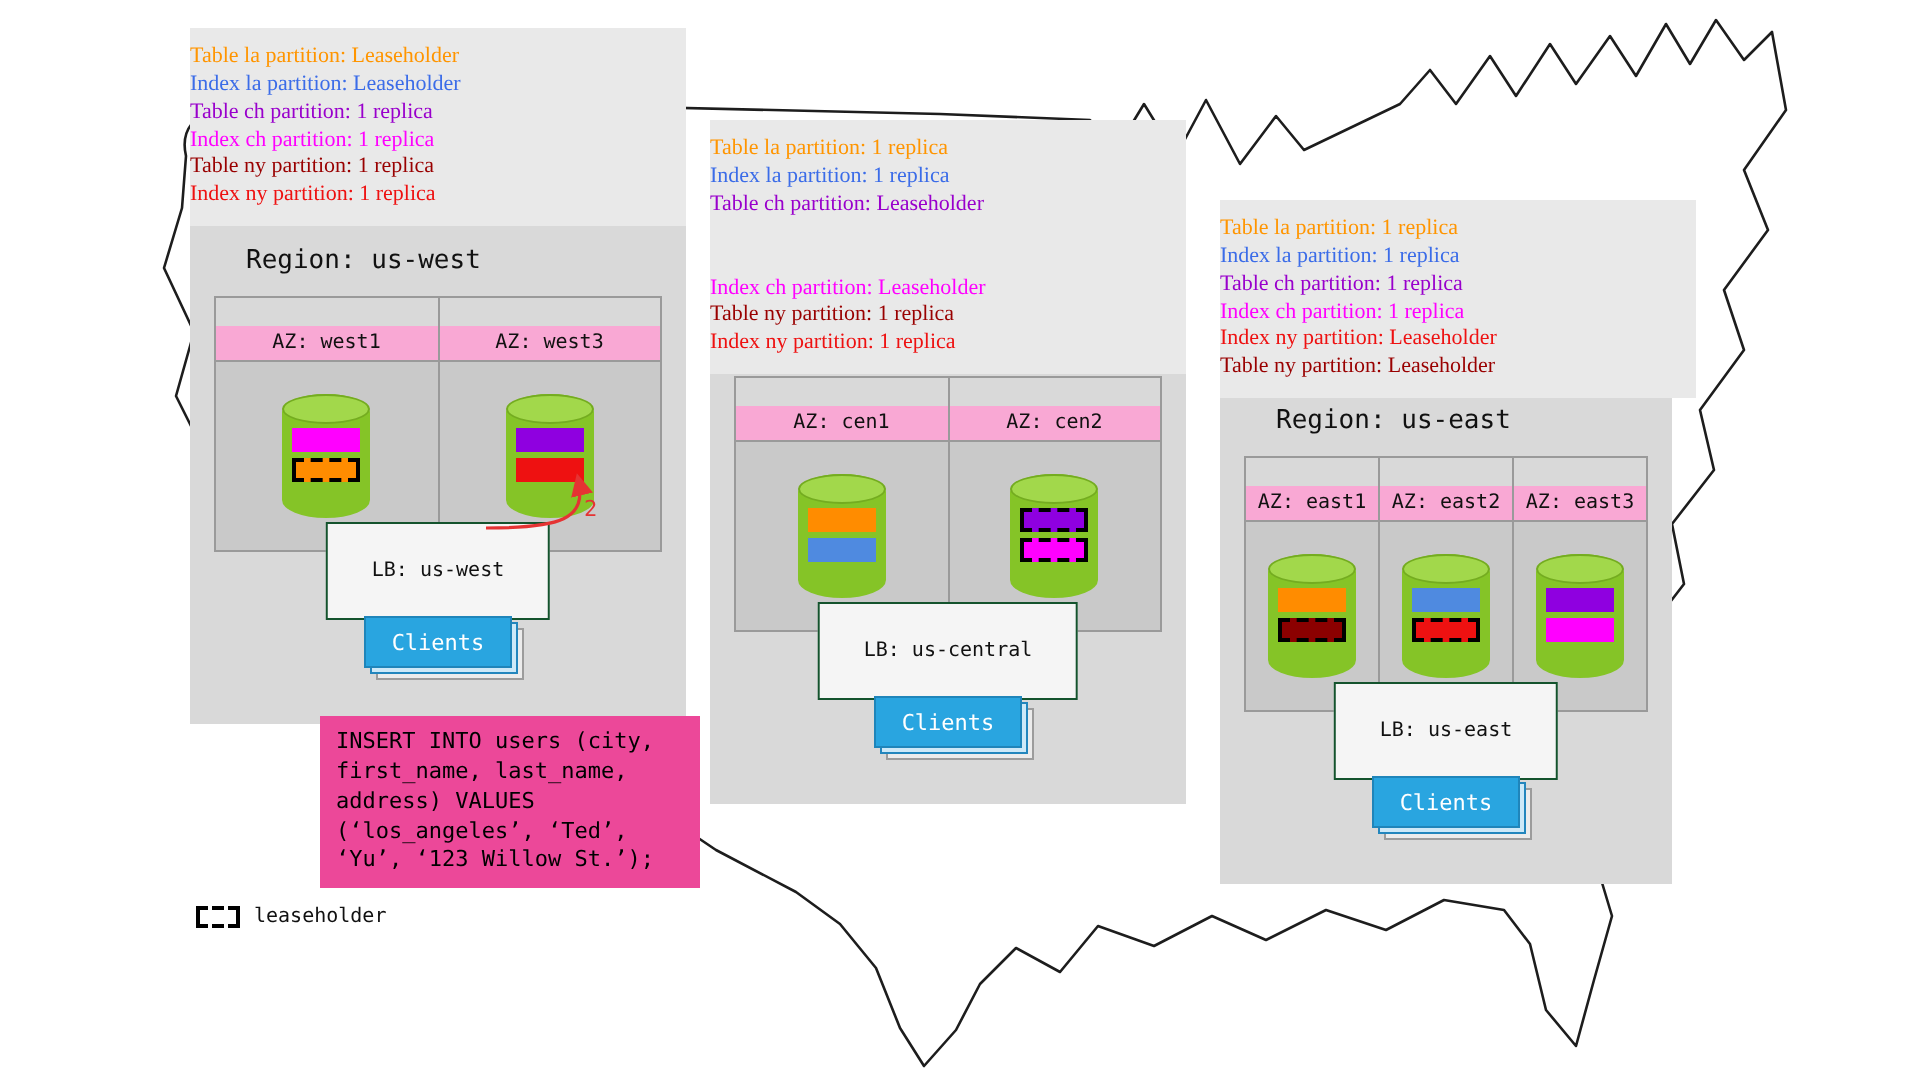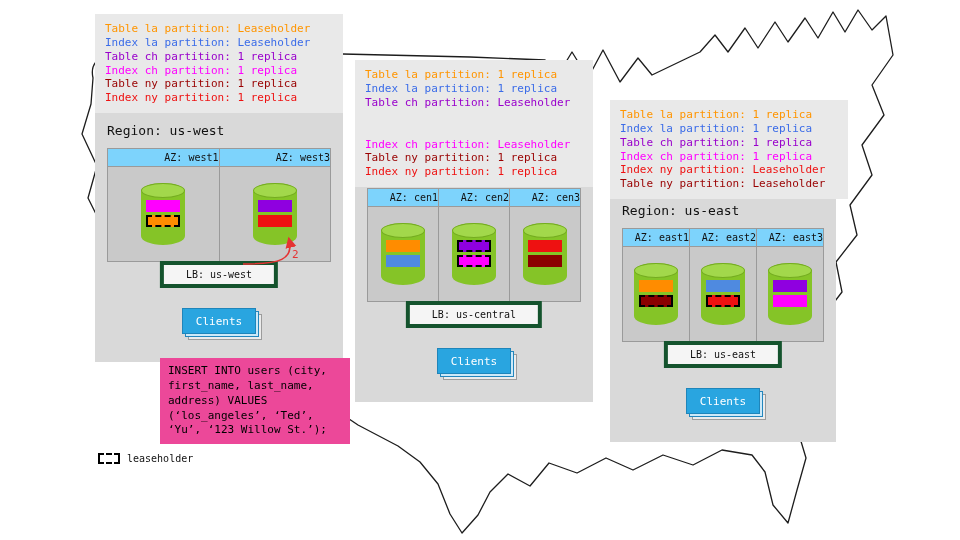--- a/index.html
+++ b/index.html
@@ -6,34 +6,34 @@
   html,body { background:#fff; }
   .canvas {
     position:relative; width:960px; height:540px; overflow:hidden;
     background:#fff; font-family:"DejaVu Sans Mono","Liberation Mono",monospace;
   }
   .map { position:absolute; left:0; top:0; z-index:0; }
 
   
   .notes {
     position:absolute; z-index:2; background:#e9e9e9;
-    padding:8px 10px; font-size:11px; line-height:1.26;
+    padding:8px 0; font-size:11px; line-height:1.26;font-family:Liberation Serif, serif;
   }
   .note { white-space:nowrap; }
 
   
   .region { position:absolute; z-index:1; background:#d9d9d9; }
-  .region-title { padding:11px 0 0 12px; font-size:13px; color:#111; }
+  .region-title { padding:11px 0 0 28px; font-size:13px; color:#111; }
 
   .az-row { position:absolute; left:12px; top:36px; right:12px; display:flex; }
   .az { flex:1; border:1px solid #9a9a9a; margin-left:-1px; }
   .az:first-child { margin-left:0; }
   .az-header {
-    background:#7dd3fc; border-bottom:1px solid #9a9a9a;
-    font-size:10px; text-align:right; padding:3px 0; color:#111;
+    background:#f9a8d4; border-bottom:1px solid #9a9a9a;
+    font-size:10px; text-align:center; padding:3px 0; color:#111;margin-top:14px;
   }
   .az-body {
     background:#c9c9c9; height:94px;
     display:flex; align-items:center; justify-content:center;
   }
 
   .cylinder {
     position:relative; width:44px; height:62px;
     background:#85c427; border-radius:22px / 9px;
   }
@@ -46,22 +46,22 @@
     display:flex; flex-direction:column; gap:3px; align-items:center;
   }
   .bar {
     width:34px; height:12px; border:2px solid transparent;
     background-clip:padding-box;
   }
   .bar.leaseholder { border:2px dashed #000; }
 
   .lb {
     position:absolute; top:149px; left:50%; transform:translateX(-50%);
-    background:#f5f5f5; border:4px solid #14532d;
-    font-size:10px; color:#111; padding:4px 22px; white-space:nowrap;
+    background:#f5f5f5; border:1px solid #14532d;
+    font-size:10px; color:#111; padding:18px 22px; white-space:nowrap;
   }
   .clients {
     position:absolute; top:196px; left:50%; transform:translateX(-50%);
     width:74px; height:26px; background:#29a5e0; border:1px solid #1f85ba;
     color:#fff; font-size:11px; display:flex; align-items:center; justify-content:center;
     box-shadow: 3px 3px 0 -1px #cde9f8, 3px 3px 0 0 #2386bd,
                 6px 6px 0 -1px #ececec, 6px 6px 0 0 #9c9c9c;
   }
 
   .arrow-svg { position:absolute; left:0; top:0; z-index:3; pointer-events:none; }
@@ -176,32 +176,20 @@
         <div class="az-body">
           <div class="cylinder">
             <div class="cyl-top"></div>
             <div class="bars">
               <div class="bar leaseholder" style="background: rgb(143, 0, 224);"></div>
               <div class="bar leaseholder" style="background: rgb(255, 0, 255);"></div>
             </div>
           </div>
         </div>
       </div>
-      <div class="az">
-        <div class="az-header">AZ: cen3</div>
-        <div class="az-body">
-          <div class="cylinder">
-            <div class="cyl-top"></div>
-            <div class="bars">
-              <div class="bar" style="background: rgb(238, 17, 17);"></div>
-              <div class="bar" style="background: rgb(139, 0, 0);"></div>
-            </div>
-          </div>
-        </div>
-      </div>
     </div>
     <div class="lb">LB: us-central</div>
     <div class="clients">Clients</div>
   </div>
 
   <div class="notes" style="left:610px; top:100px; width:238px;">
     <div class="note" style="color: rgb(255, 149, 0);">Table la partition: 1 replica</div>
     <div class="note" style="color: rgb(59, 108, 232);">Index la partition: 1 replica</div>
     <div class="note" style="color: rgb(153, 0, 204);">Table ch partition: 1 replica</div>
     <div class="note" style="color: rgb(255, 0, 255);">Index ch partition: 1 replica</div>

